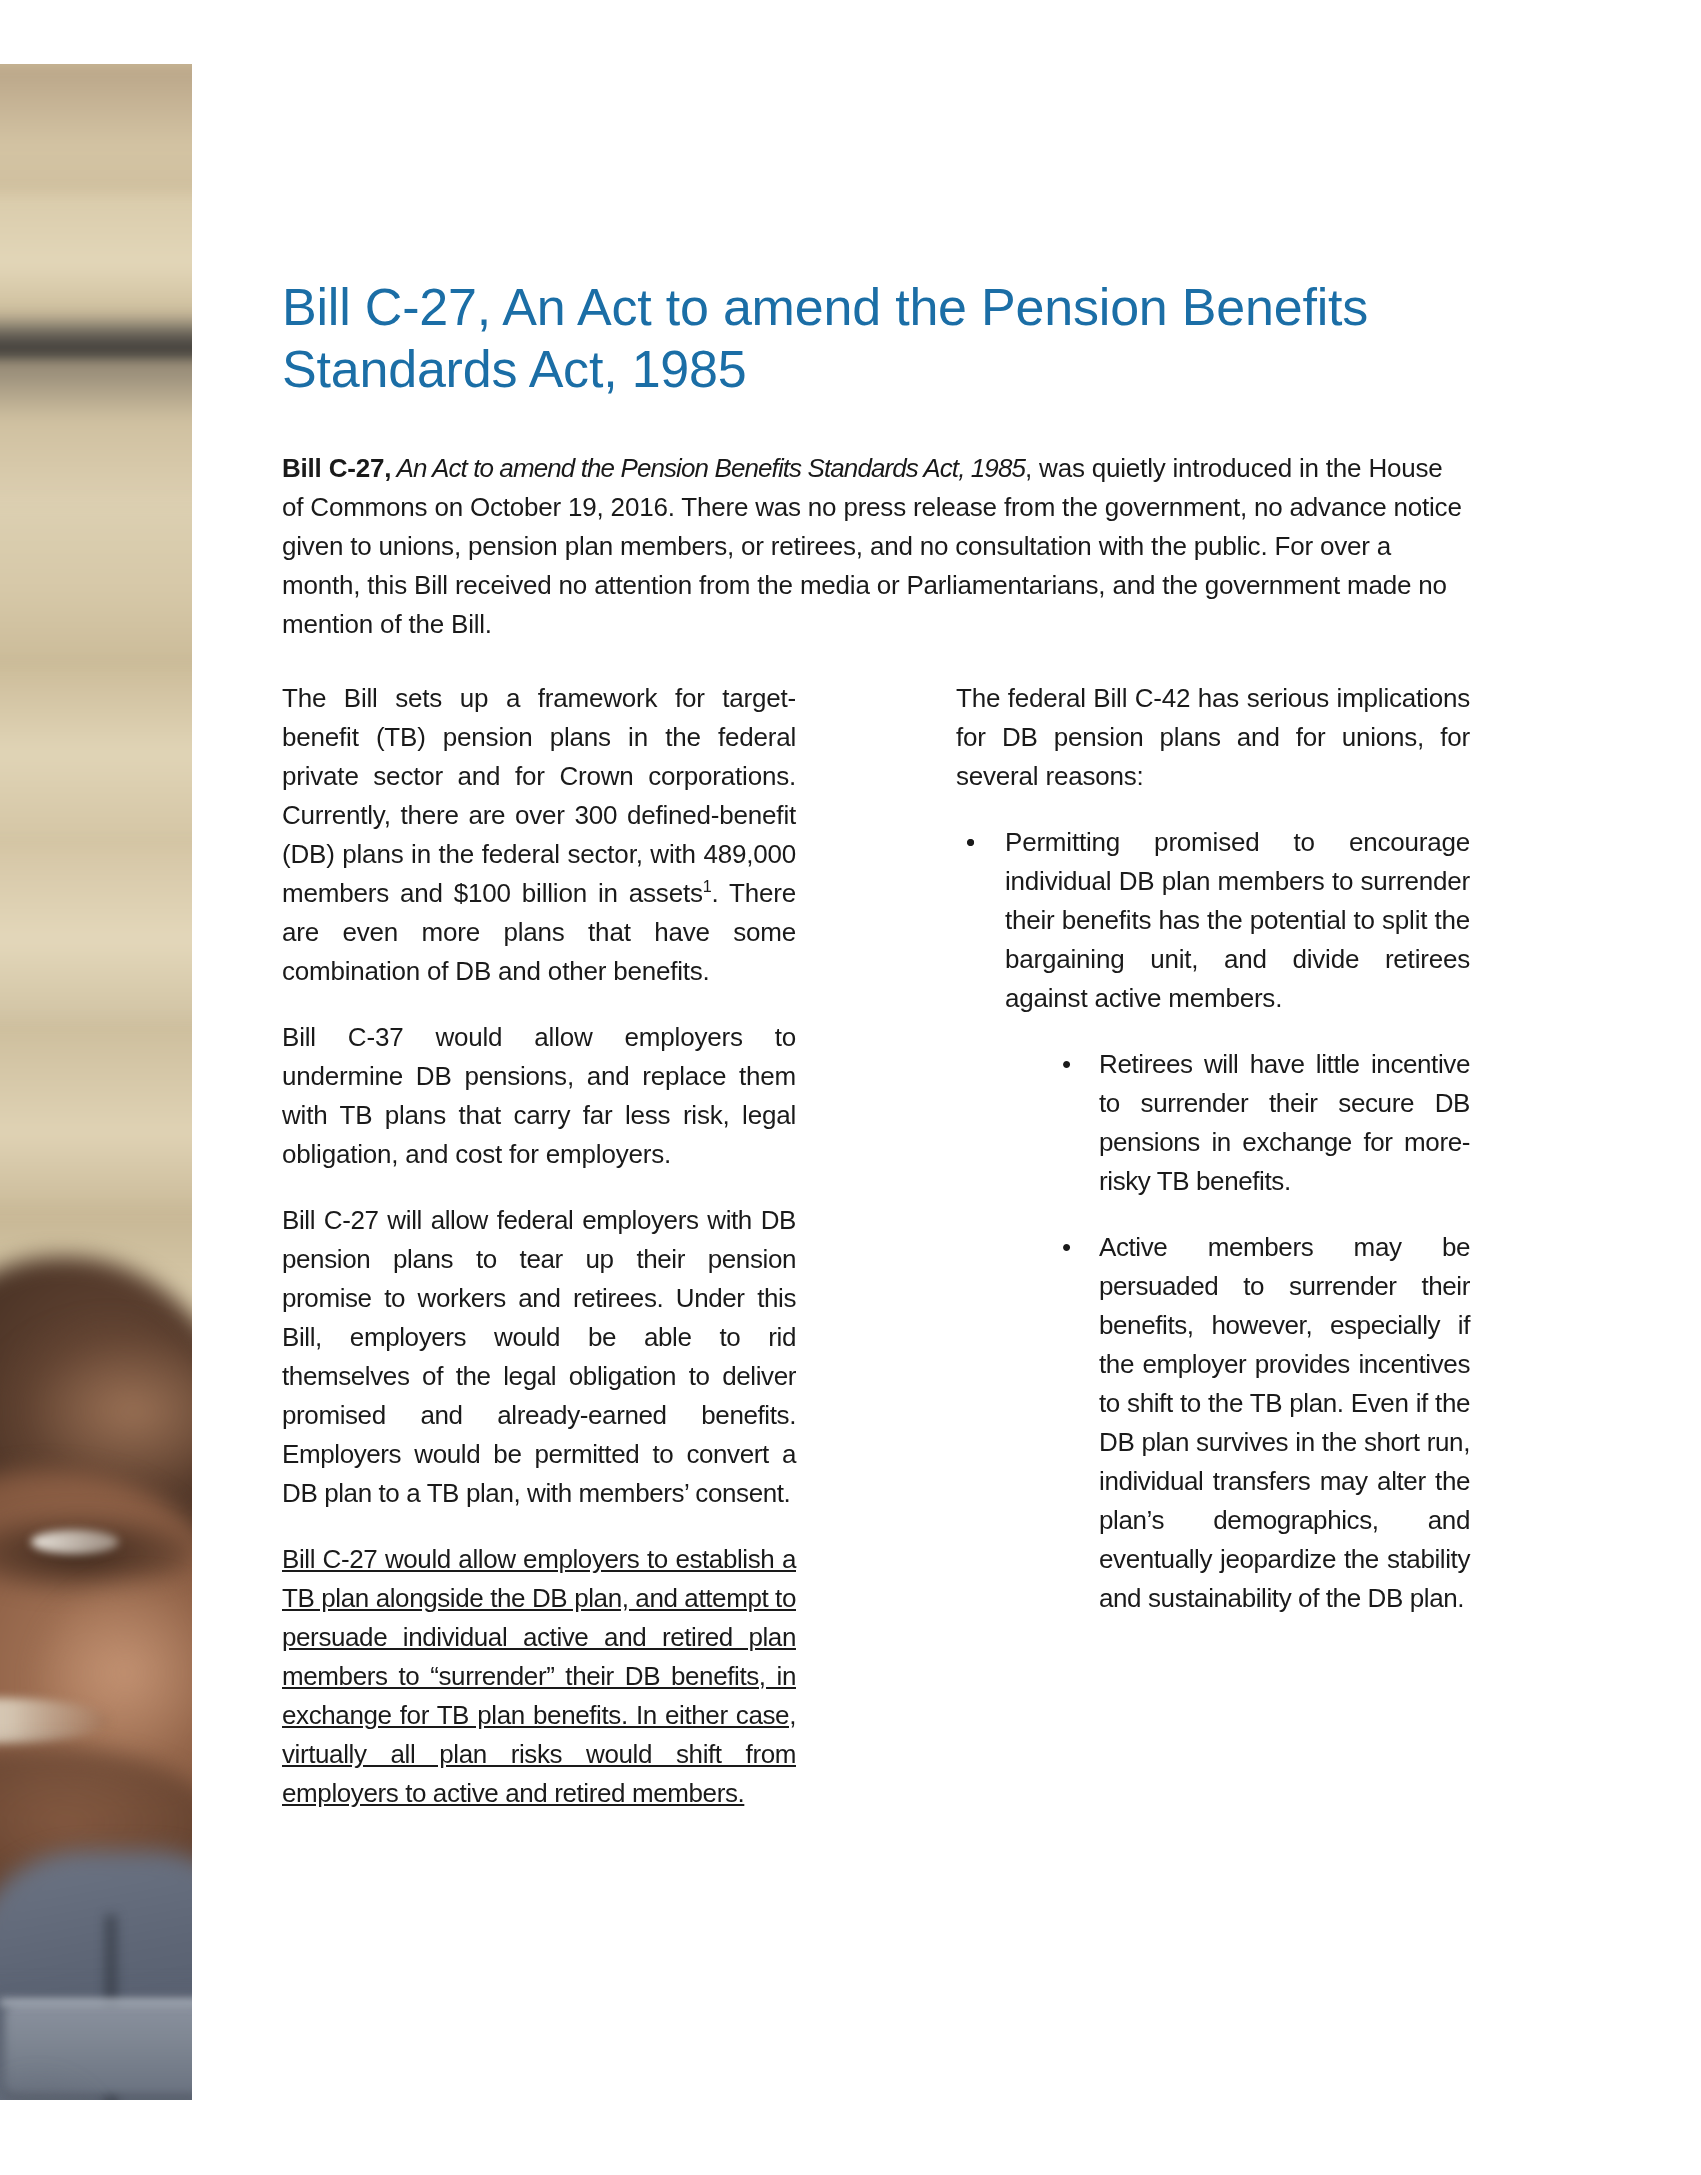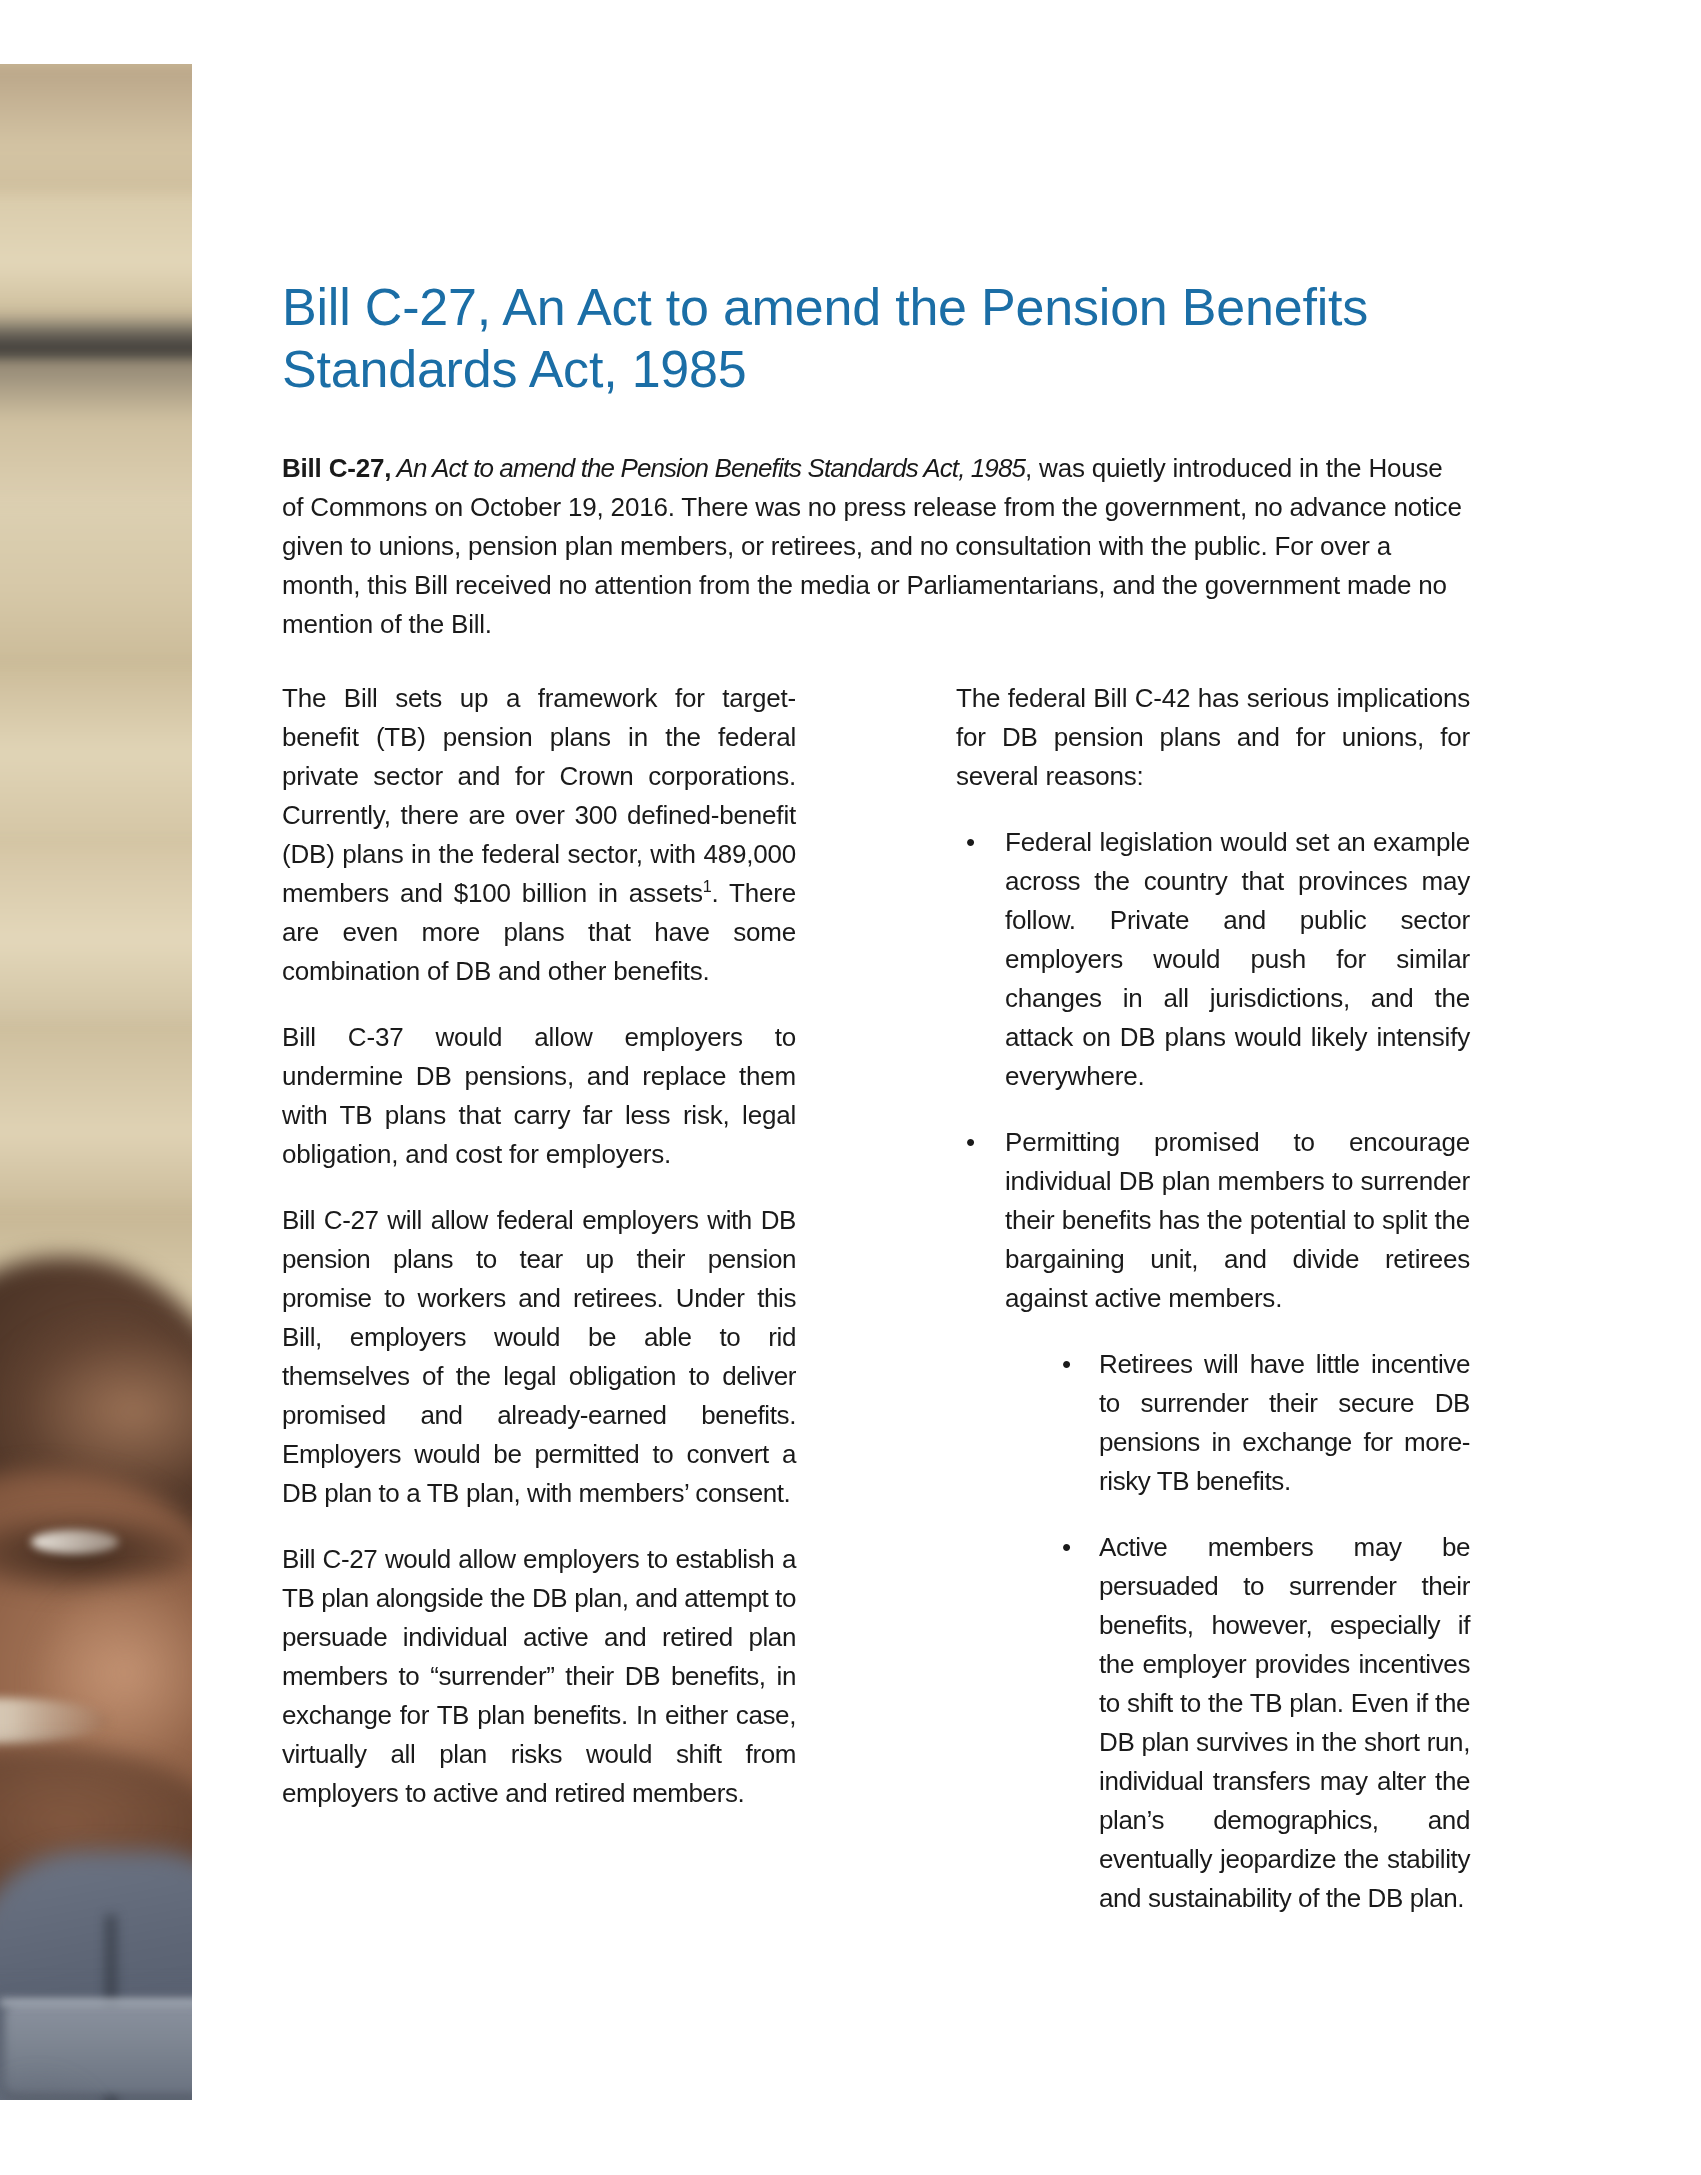--- a/index.html
+++ b/index.html
@@ -90,21 +90,21 @@
     letter-spacing: -0.2px;
   }
   .col.right { margin-left: 160px; }
 
   .col p {
     margin: 0 0 27px 0;
     text-align: justify;
     text-justify: inter-word;
     hyphens: none;
   }
-  .col p:last-child { margin-bottom: 8px; }
+  .col p:last-child { margin-bottom: 8px; text-decoration: underline; }
   .col p.tight { letter-spacing: -0.4px; }
 
   sup {
     font-size: 0.62em;
     vertical-align: super;
     line-height: 0;
   }
 
   
   ul.blist {
@@ -225,21 +225,20 @@
       <p class="tight">Bill C-27 would allow employers to establish a TB plan alongside the DB plan, and attempt to persuade individual active and retired plan members to “surrender” their DB benefits, in exchange for TB plan benefits. In either case, virtually all plan risks would shift from employers to active and retired members.</p>
     </div>
 
     <div class="col right">
 
       <p>The federal Bill C-42 has serious implications for DB pension plans and for unions, for several reasons:</p>
 
       <ul class="blist">
         <li>
           <span class="bullet">•</span>
-          <span>Federal legislation would set an example across the country that provinces may follow. Private and public sector employers would push for similar changes in all jurisdictions, and the attack on DB plans would likely intensify everywhere.</span>
         </li>
         <li>
           <span class="bullet">•</span>
           <span>Permitting promised to encourage individual DB plan members to surrender their benefits has the potential to split the bargaining unit, and divide retirees against active members.</span>
 
           <ul class="blist level2">
             <li>
               <span class="bullet">•</span>
               <span>Retirees will have little incentive to surrender their secure DB pensions in exchange for more-risky TB benefits.</span>
             </li>

